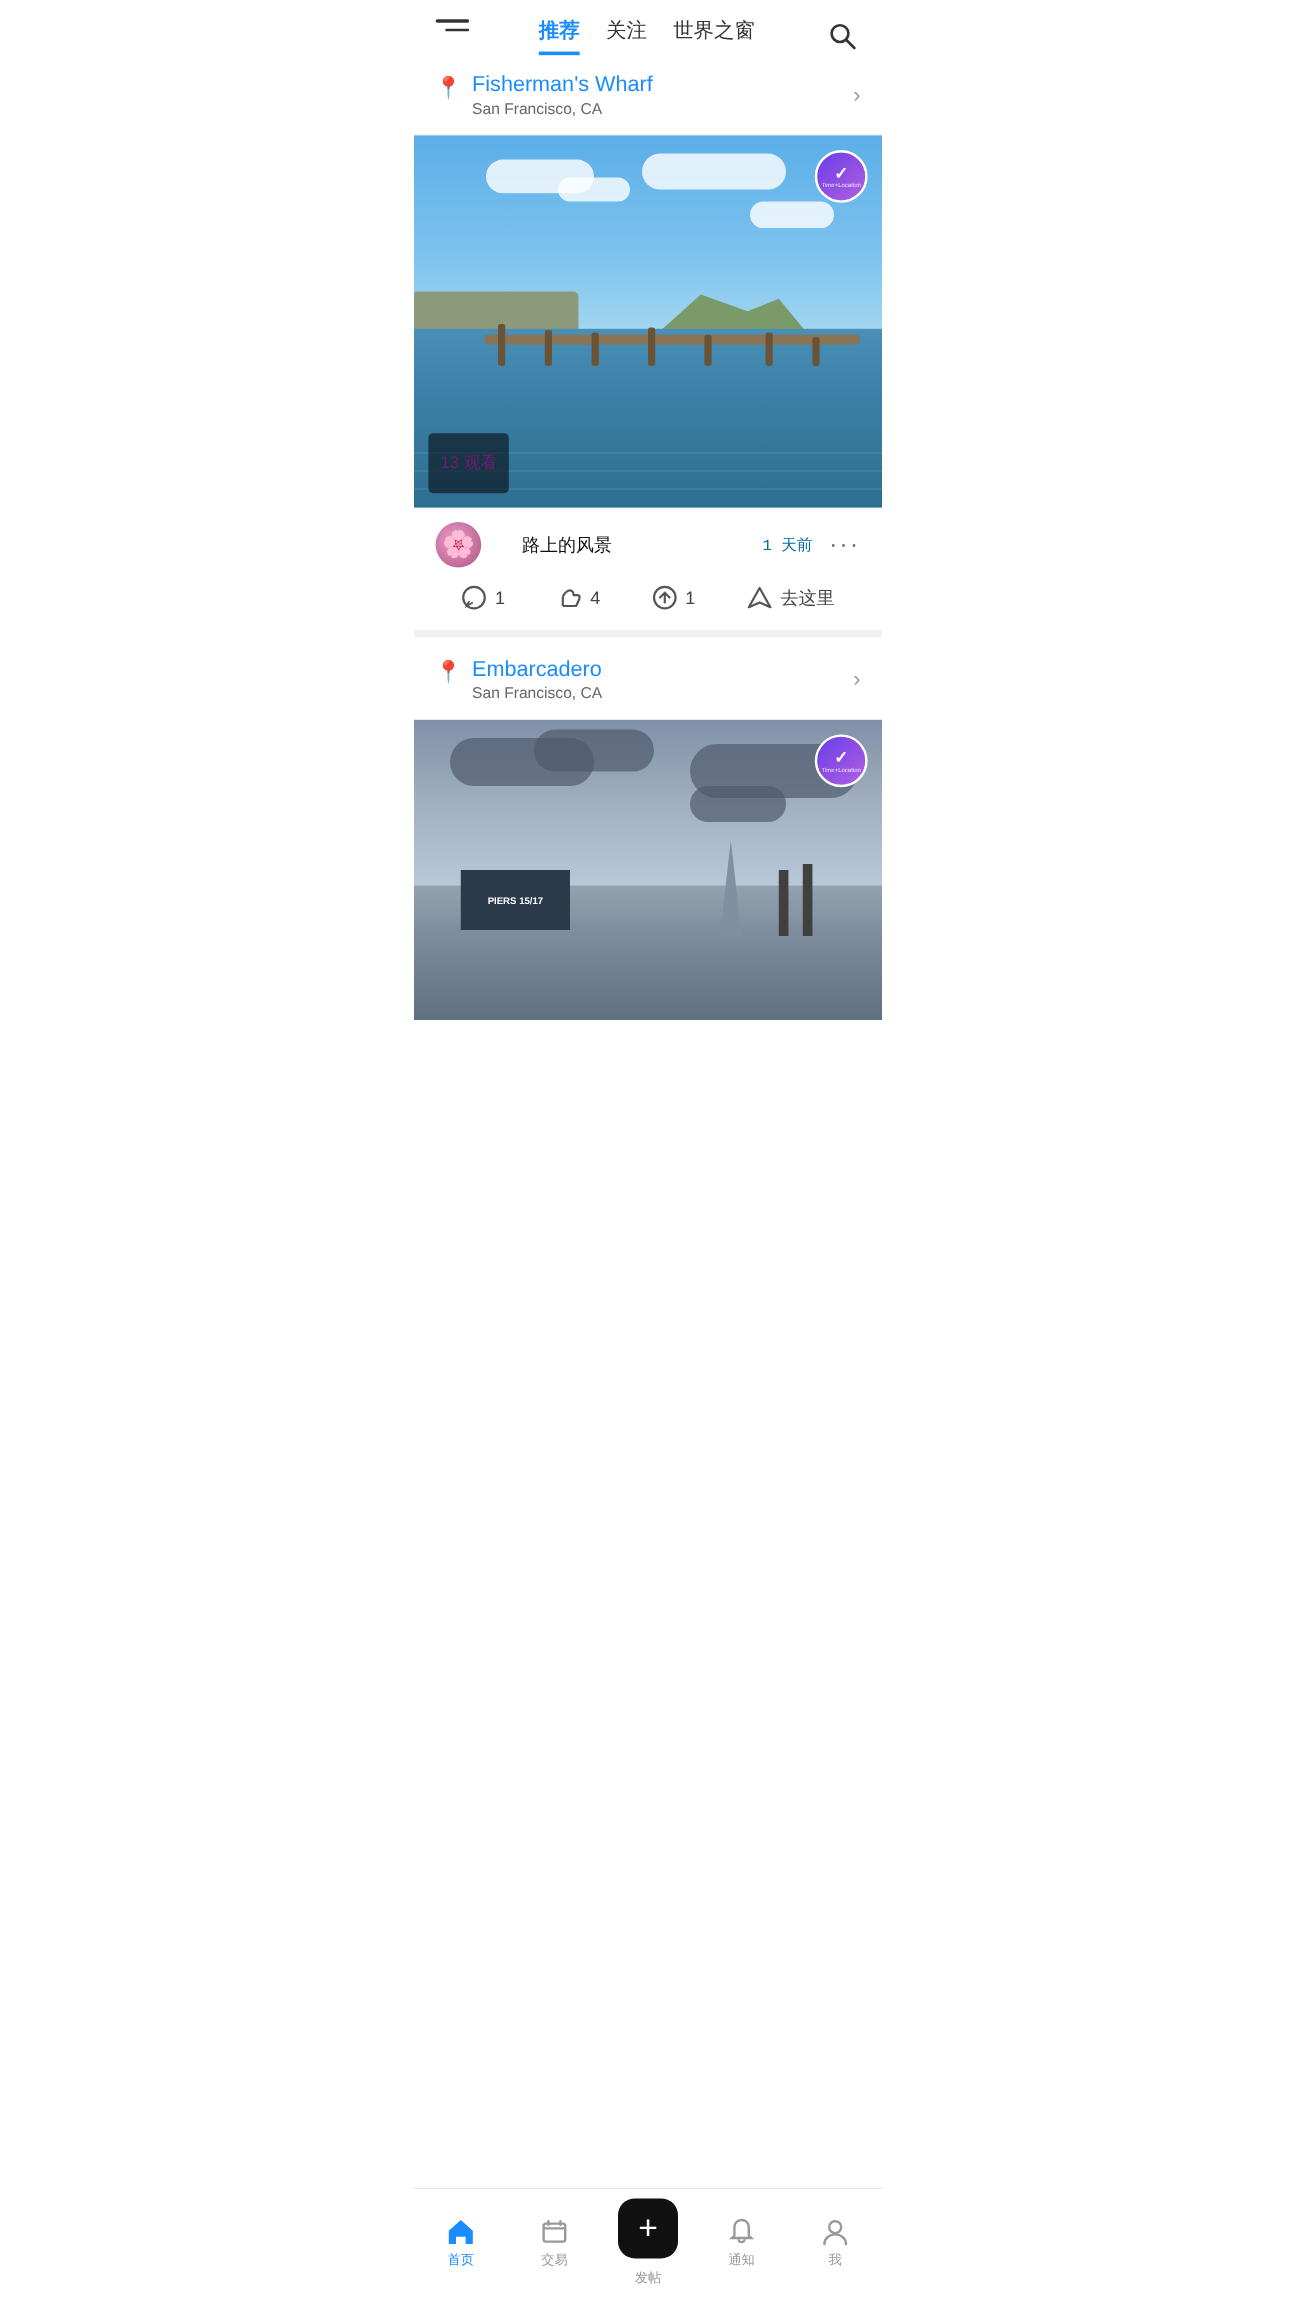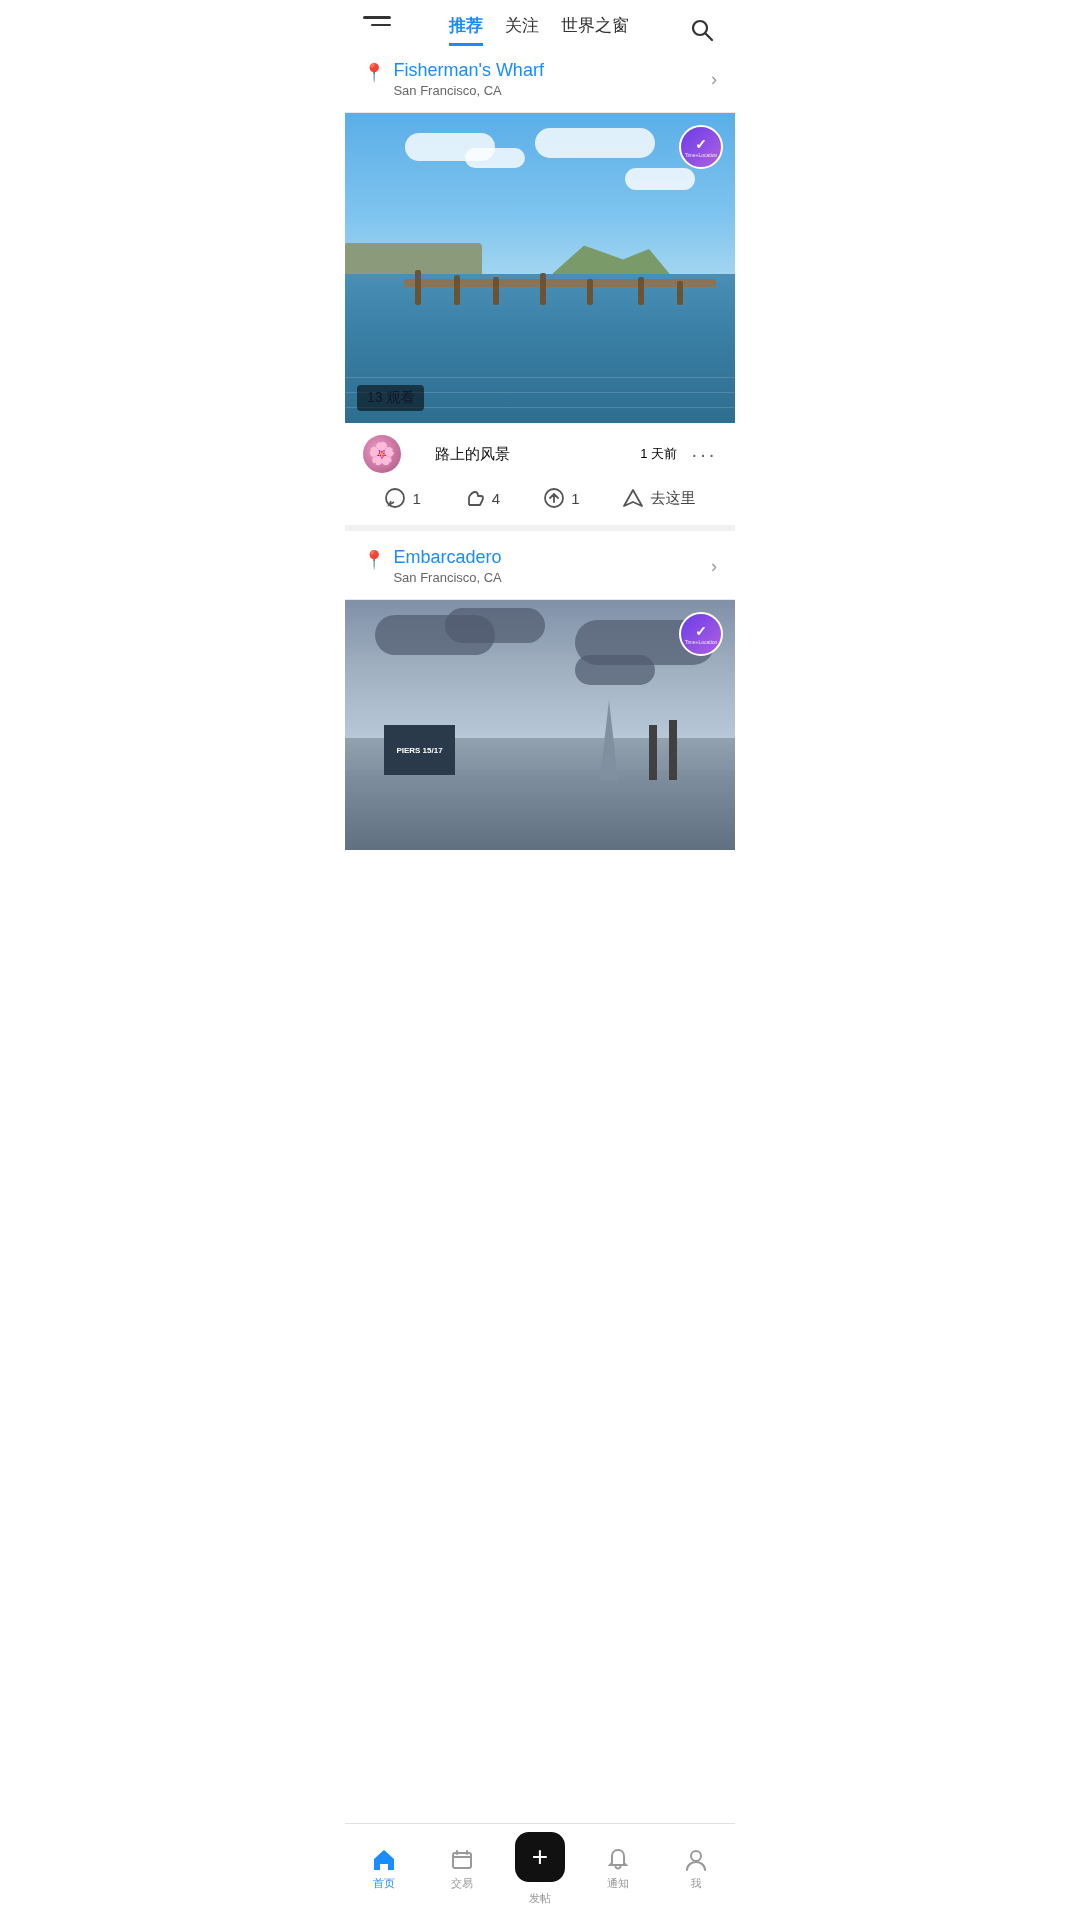--- a/index.html
+++ b/index.html
@@ -196,23 +196,23 @@
     .ripple1 { bottom: 30%; }
     .ripple2 { bottom: 20%; }
     .ripple3 { bottom: 10%; }
 
     
     .view-badge {
       position: absolute;
       bottom: 12px;
       left: 12px;
       background: rgba(0,0,0,0.55);
-      color: #0f172a;
+      color: #701a75;
       font-size: 14px;
-      padding: 4px 10px;
+      padding: 16px 10px;
       border-radius: 4px;
     }
 
     
     .verified-badge {
       position: absolute;
       top: 12px;
       right: 12px;
       width: 44px;
       height: 44px;
@@ -262,21 +262,22 @@
       font-size: 22px;
     }
     .author-name {
       font-size: 15px;
       color: #111;
       font-weight: 500;
       margin-left: 24px;
     }
     .post-time {
       font-size: 13px;
-      color: #000000;
+      color: #0369a1;
+      font-family: Liberation Mono, monospace;
     }
     .more-btn {
       font-size: 20px;
       color: #666;
       letter-spacing: 2px;
       cursor: pointer;
     }
 
     
     .post-actions {
@@ -327,21 +328,21 @@
       border-radius: 40px;
     }
     .dc1 { width: 120px; height: 40px; top: 15px; left: 30px; }
     .dc2 { width: 100px; height: 35px; top: 8px; left: 100px; }
     .dc3 { width: 140px; height: 45px; top: 20px; right: 20px; }
     .dc4 { width: 80px; height: 30px; top: 55px; right: 80px; }
     .pier-sign {
       position: absolute;
       bottom: 30%;
       left: 10%;
-      width: 71px;
+      width: 91px;
       height: 50px;
       background: #2a3a4a;
       display: flex;
       align-items: center;
       justify-content: center;
     }
     .pier-sign-text {
       color: #fff;
       font-size: 8px;
       text-align: center;

